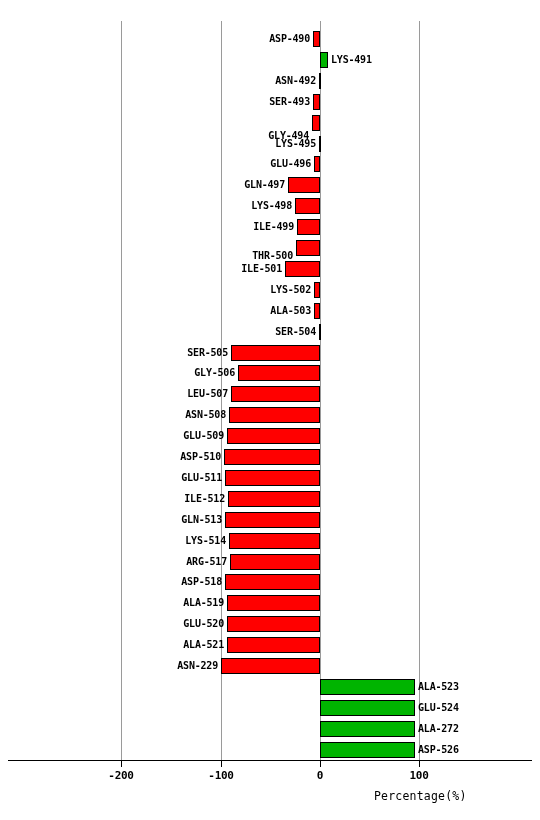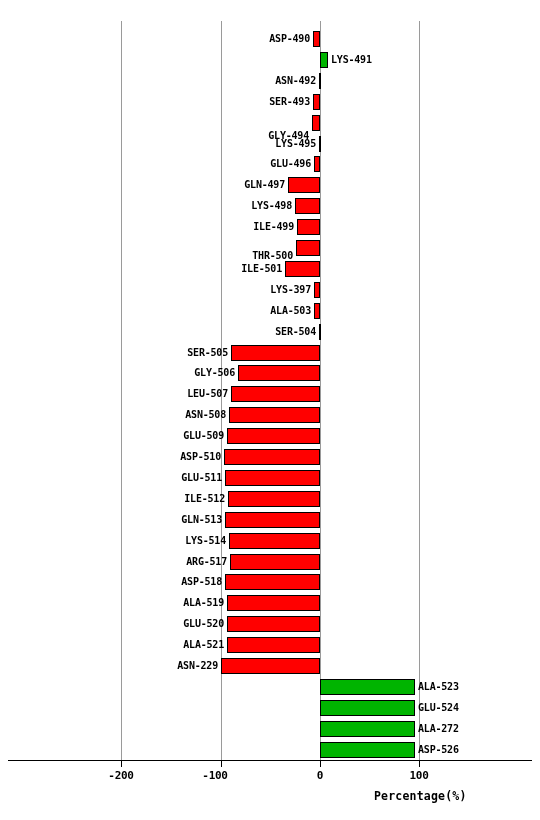--- a/index.html
+++ b/index.html
@@ -62,21 +62,21 @@
     font-weight: bold;
     color: #000000;
     text-align: center;
     width: 60px;
     letter-spacing: -0.3px;
   }
   .axis-title {
     position: absolute;
     top: 789px;
     font-size: 11.5px;
-    font-weight: bold;
+    font-weight: normal;
     color: #000000;
     white-space: nowrap;
     letter-spacing: 0.2px;
   }
 
   
   .bar {
     position: absolute;
     height: 16px;
     box-sizing: border-box;
@@ -134,21 +134,21 @@
         <div class="bar-label left" style="top: 177px; left: 215px; width: 70px;">GLN-497</div>
         <div class="bar neg" style="top: 198px; height: 16px; left: 295px; width: 25px;"></div>
         <div class="bar-label left" style="top: 198px; left: 222px; width: 70px;">LYS-498</div>
         <div class="bar neg" style="top: 219px; height: 16px; left: 297px; width: 23px;"></div>
         <div class="bar-label left" style="top: 219px; left: 224px; width: 70px;">ILE-499</div>
         <div class="bar neg" style="top: 240px; height: 16px; left: 296px; width: 24px;"></div>
         <div class="bar-label left" style="top: 248px; left: 223px; width: 70px;">THR-500</div>
         <div class="bar neg" style="top: 261px; height: 16px; left: 285px; width: 35px;"></div>
         <div class="bar-label left" style="top: 261px; left: 212px; width: 70px;">ILE-501</div>
         <div class="bar neg" style="top: 282px; height: 16px; left: 314px; width: 6px;"></div>
-        <div class="bar-label left" style="top: 282px; left: 241px; width: 70px;">LYS-397</div>
+        <div class="bar-label left" style="top: 282px; left: 241px; width: 70px;">LYS-502</div>
         <div class="bar neg" style="top: 303px; height: 16px; left: 314px; width: 6px;"></div>
         <div class="bar-label left" style="top: 303px; left: 241px; width: 70px;">ALA-503</div>
         <div class="bar zero" style="top: 324px; height: 16px; left: 319px;"></div>
         <div class="bar-label left" style="top: 324px; left: 246px; width: 70px;">SER-504</div>
         <div class="bar neg" style="top: 345px; height: 16px; left: 231px; width: 89px;"></div>
         <div class="bar-label left" style="top: 345px; left: 158px; width: 70px;">SER-505</div>
         <div class="bar neg" style="top: 365px; height: 16px; left: 238px; width: 82px;"></div>
         <div class="bar-label left" style="top: 365px; left: 165px; width: 70px;">GLY-506</div>
         <div class="bar neg" style="top: 386px; height: 16px; left: 231px; width: 89px;"></div>
         <div class="bar-label left" style="top: 386px; left: 158px; width: 70px;">LEU-507</div>
@@ -187,21 +187,21 @@
         <div class="bar pos" style="top: 742px; height: 16px; left: 320px; width: 95px;"></div>
         <div class="bar-label right" style="top: 742px; left: 418px;">ASP-526</div>
       </div>
   </div>
 
   <div class="axis-line"></div>
   <div id="axis-ticks">
       <div class="axis-tick" style="left: 121px;"></div>
       <div class="axis-tick-label" style="left: 91px; text-align: center;">-200</div>
       <div class="axis-tick" style="left: 221px;"></div>
-      <div class="axis-tick-label" style="left: 185px;">-100</div>
+      <div class="axis-tick-label" style="left: 191px;">-100</div>
       <div class="axis-tick" style="left: 320px;"></div>
       <div class="axis-tick-label" style="left: 290px;">0</div>
       <div class="axis-tick" style="left: 419px;"></div>
       <div class="axis-tick-label" style="left: 389px;">100</div>
     </div>
 
   <div class="axis-title" id="axis-title" style="left: 374px;">Percentage(%)</div>
 
 </div>
 

